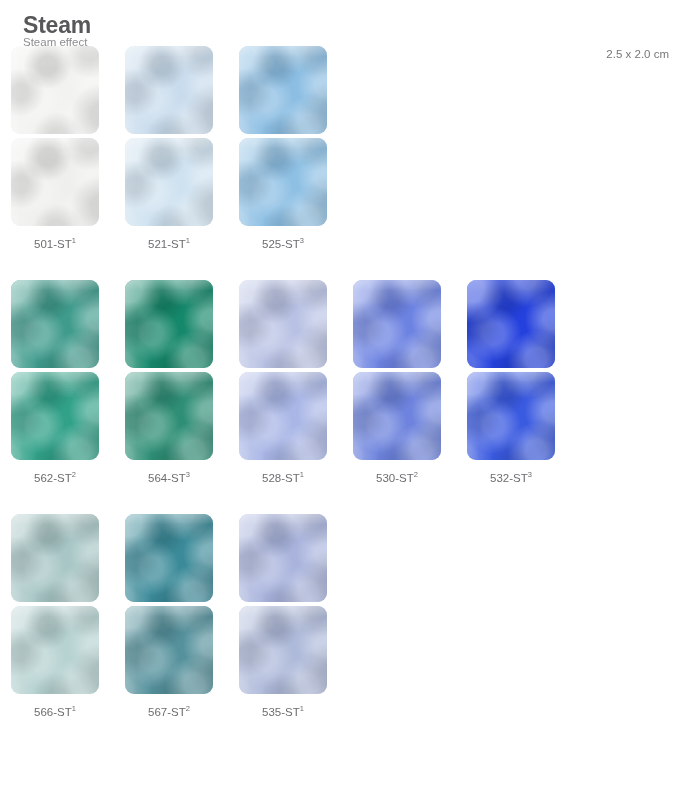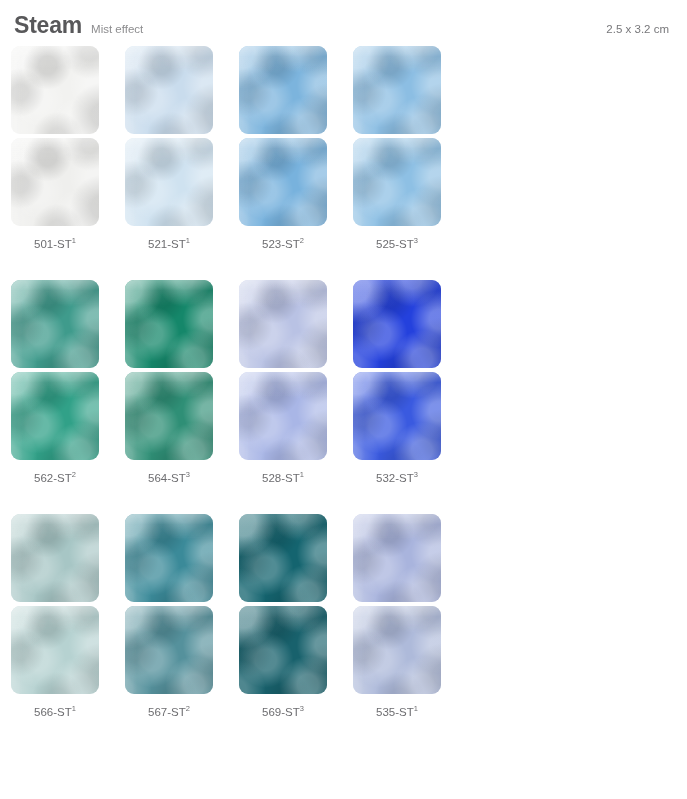--- a/index.html
+++ b/index.html
@@ -21,20 +21,21 @@
   .header {
     position: absolute;
     top: 0;
     left: 0;
     right: 0;
     height: 46px;
     padding: 14px 18px 0 14px;
     box-sizing: border-box;
     display: flex;
     align-items: baseline;
+    flex-direction: column;
   }
   .title {
     font-size: 23px;
     font-weight: bold;
     color: #58585a;
     letter-spacing: -0.2px;
     line-height: 1;
   }
   .subtitle {
     font-size: 11.5px;
@@ -133,22 +134,22 @@
     font-size: 7.5px;
     vertical-align: super;
     line-height: 0;
   }
 </style>
 </head>
 <body>
 
 <div class="header">
   <div class="title">Steam</div>
-  <div class="subtitle">Mist effect</div>
-  <div class="dimension">2.5 x 3.2 cm</div>
+  <div class="subtitle">Steam effect</div>
+  <div class="dimension">2.5 x 2.0 cm</div>
 </div>
 
 <div class="sheet" id="sheet">
     <div class="block-row">
       <div class="swatch-cell">
         <div class="tile-stack">
           <div class="tile" style="background-color: rgb(242, 242, 240);">
             <div class="bevel"></div>
           </div>
           <div class="tile" style="background-color: rgb(239, 239, 237);">
@@ -163,31 +164,20 @@
             <div class="bevel"></div>
           </div>
           <div class="tile" style="background-color: rgb(207, 226, 240);">
             <div class="bevel"></div>
           </div>
         </div>
         <div class="swatch-label">521-ST<sup>1</sup></div>
       </div>
       <div class="swatch-cell">
         <div class="tile-stack">
-          <div class="tile" style="background-color: rgb(124, 180, 221);">
-            <div class="bevel"></div>
-          </div>
-          <div class="tile" style="background-color: rgb(120, 178, 221);">
-            <div class="bevel"></div>
-          </div>
-        </div>
-        <div class="swatch-label">523-ST<sup>2</sup></div>
-      </div>
-      <div class="swatch-cell">
-        <div class="tile-stack">
           <div class="tile" style="background-color: rgb(140, 190, 227);">
             <div class="bevel"></div>
           </div>
           <div class="tile" style="background-color: rgb(142, 192, 228);">
             <div class="bevel"></div>
           </div>
         </div>
         <div class="swatch-label">525-ST<sup>3</sup></div>
       </div>
     </div>
@@ -220,20 +210,31 @@
             <div class="bevel"></div>
           </div>
           <div class="tile" style="background-color: rgb(169, 182, 230);">
             <div class="bevel"></div>
           </div>
         </div>
         <div class="swatch-label">528-ST<sup>1</sup></div>
       </div>
       <div class="swatch-cell">
         <div class="tile-stack">
+          <div class="tile" style="background-color: rgb(109, 131, 226);">
+            <div class="bevel"></div>
+          </div>
+          <div class="tile" style="background-color: rgb(109, 131, 221);">
+            <div class="bevel"></div>
+          </div>
+        </div>
+        <div class="swatch-label">530-ST<sup>2</sup></div>
+      </div>
+      <div class="swatch-cell">
+        <div class="tile-stack">
           <div class="tile dark" style="background-color: rgb(36, 65, 221);">
             <div class="bevel"></div>
           </div>
           <div class="tile" style="background-color: rgb(58, 90, 224);">
             <div class="bevel"></div>
           </div>
         </div>
         <div class="swatch-label">532-ST<sup>3</sup></div>
       </div>
     </div>
@@ -255,31 +256,20 @@
             <div class="bevel"></div>
           </div>
           <div class="tile" style="background-color: rgb(85, 145, 156);">
             <div class="bevel"></div>
           </div>
         </div>
         <div class="swatch-label">567-ST<sup>2</sup></div>
       </div>
       <div class="swatch-cell">
         <div class="tile-stack">
-          <div class="tile dark" style="background-color: rgb(20, 100, 111);">
-            <div class="bevel"></div>
-          </div>
-          <div class="tile dark" style="background-color: rgb(24, 97, 108);">
-            <div class="bevel"></div>
-          </div>
-        </div>
-        <div class="swatch-label">569-ST<sup>3</sup></div>
-      </div>
-      <div class="swatch-cell">
-        <div class="tile-stack">
           <div class="tile" style="background-color: rgb(169, 180, 221);">
             <div class="bevel"></div>
           </div>
           <div class="tile" style="background-color: rgb(174, 186, 218);">
             <div class="bevel"></div>
           </div>
         </div>
         <div class="swatch-label">535-ST<sup>1</sup></div>
       </div>
     </div>

